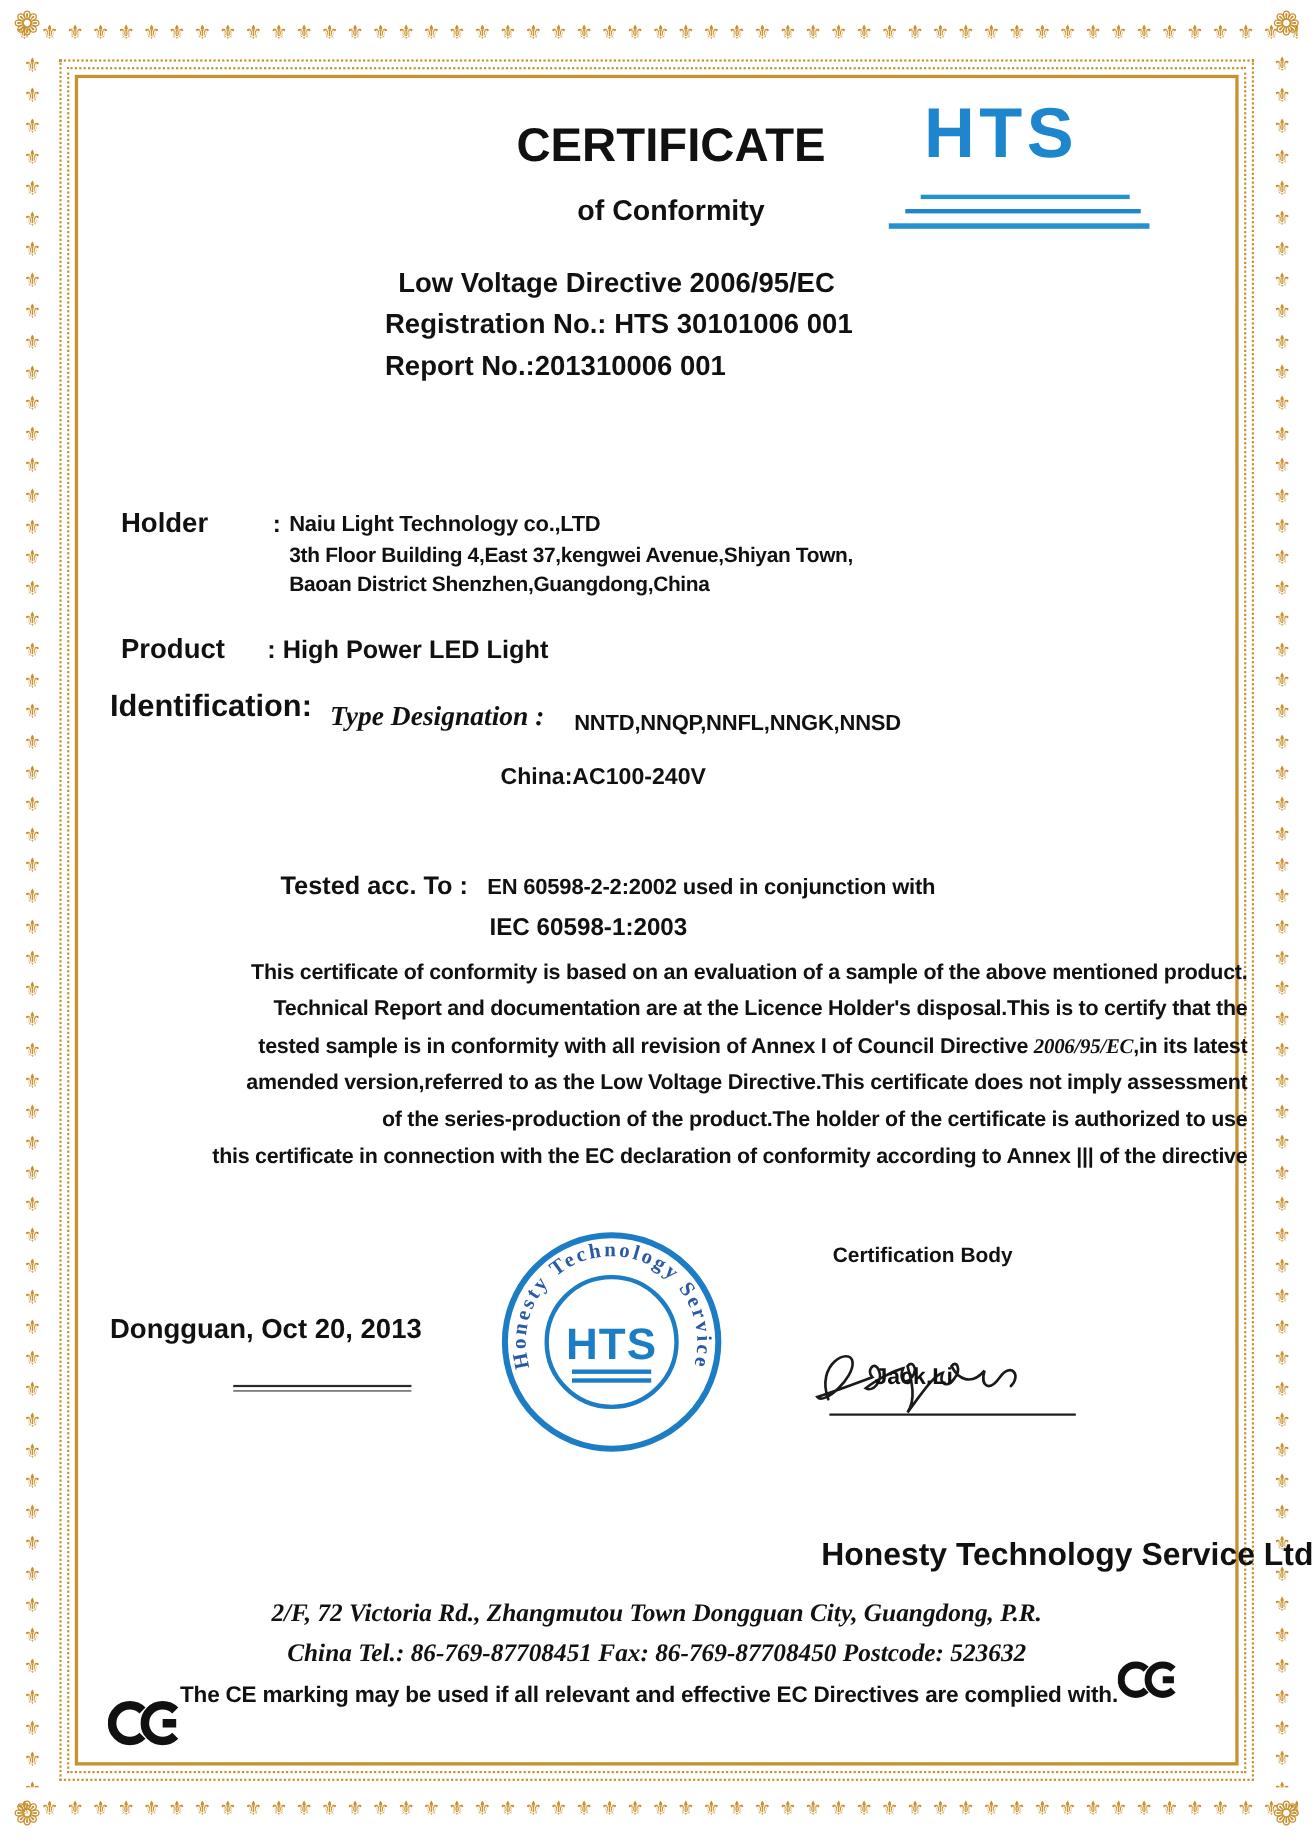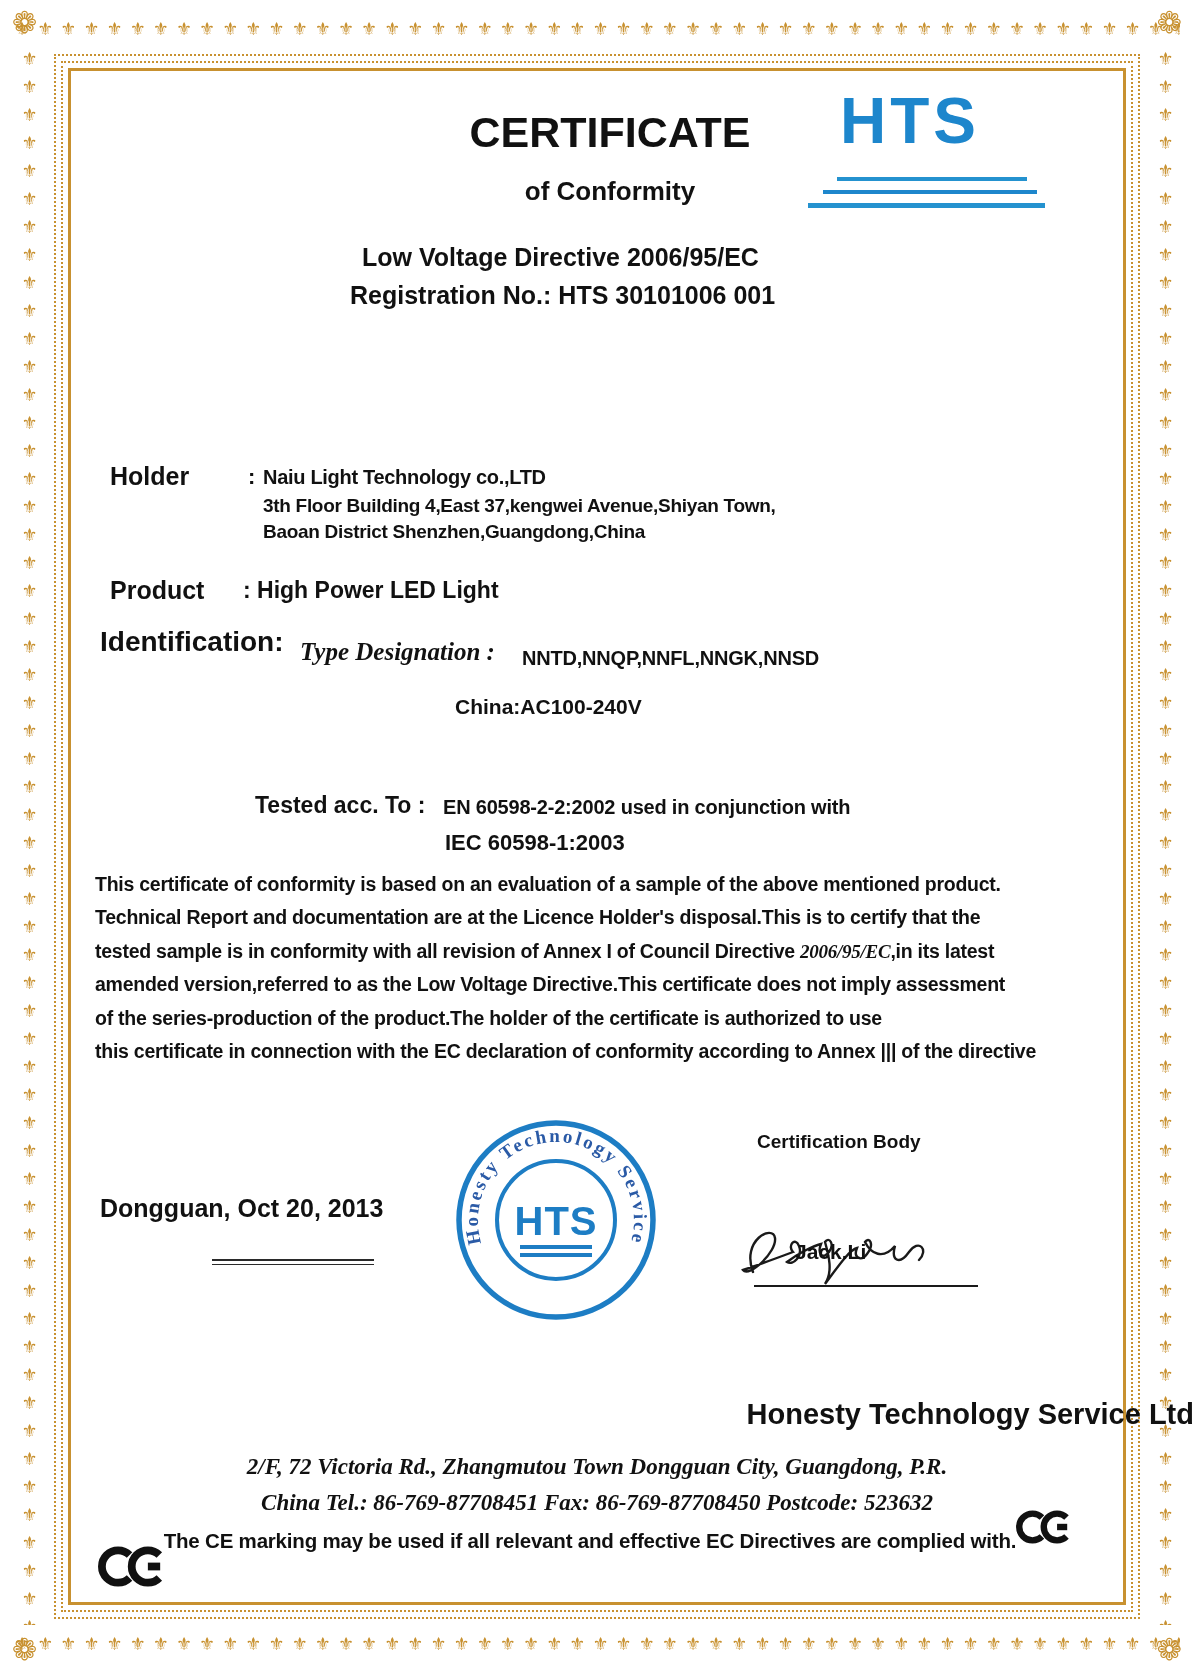--- a/index.html
+++ b/index.html
@@ -15,21 +15,21 @@
   .corner{position:absolute;font-size:30px;color:#c89130;z-index:1;line-height:30px;}
   .frame-dotted1{position:absolute;inset:54px;border:2px dotted #c89130;z-index:1;}
   .frame-dotted2{position:absolute;inset:61px;border:2px dotted #c89130;z-index:1;}
   .frame-solid{position:absolute;inset:68px;border:3px solid #c89130;z-index:1;}
   
   .content{position:absolute;inset:0;z-index:2;}
   .b{font-weight:700;}
   .nw{white-space:nowrap;}
   .ser-i{font-family:"Liberation Serif",serif;font-style:italic;font-weight:700;}
   .center{text-align:center;}
-  .para-line{white-space:nowrap;font-size:19.5px;font-weight:700;letter-spacing:-0.25px;line-height:33.4px;}
+  .para-line{white-space:nowrap;font-size:19.5px;font-weight:700;letter-spacing:-0.25px;line-height:33.4px;text-align:right;}
   .blue{color:#1d86cc;}
   .logo-bar{position:absolute;background:#2492cf;}
   .dbl-line{border-top:2px solid #2a2a2a;border-bottom:1px solid #2a2a2a;height:3px;}
   .sig-line{background:#1a1a1a;height:2px;}
 </style>
 </head>
 <body>
 
 <div class="page">
 
@@ -50,20 +50,21 @@
     <div class="abs center b nw" style="left:300px;width:620px;top:108px;font-size:43px;font-weight:800;">CERTIFICATE</div>
     <div class="abs center b nw" style="left:300px;width:620px;top:176px;font-size:26px;">of Conformity</div>
 
     <div class="abs nw blue" style="left:840px;top:84px;font-size:64px;font-weight:800;letter-spacing:4px;">HTS</div>
     <div class="logo-bar" style="left:837px;top:177px;width:190px;height:4px;"></div>
     <div class="logo-bar" style="left:823px;top:190px;width:214px;height:4px;background:#1d86cc;"></div>
     <div class="logo-bar" style="left:808px;top:203px;width:237px;height:5px;"></div>
 
     <div class="abs b nw" style="left:350px;top:243px;font-size:25px;margin-left:12px;">Low Voltage Directive 2006/95/EC</div>
     <div class="abs b nw" style="left:350px;top:281px;font-size:25px;">Registration No.: HTS 30101006 001</div>
+    <div class="abs b nw" style="left:350px;top:319px;font-size:25px;">Report No.:201310006 001</div>
 
     <div class="abs b nw" style="left:110px;top:462px;font-size:25px;">Holder</div>
     <div class="abs b nw" style="left:248px;top:464px;font-size:22px;">:</div>
     <div class="abs b nw" style="left:263px;top:466px;font-size:20px;letter-spacing:-0.3px;">Naiu Light Technology co.,LTD</div>
     <div class="abs b nw" style="left:263px;top:495px;font-size:19px;letter-spacing:-0.3px;">3th Floor Building 4,East 37,kengwei Avenue,Shiyan Town,</div>
     <div class="abs b nw" style="left:263px;top:521px;font-size:19px;letter-spacing:-0.3px;">Baoan District Shenzhen,Guangdong,China</div>
 
     <div class="abs b nw" style="left:110px;top:576px;font-size:25px;">Product</div>
     <div class="abs b nw" style="left:243px;top:577px;font-size:23px;">: High Power LED Light</div>
 

